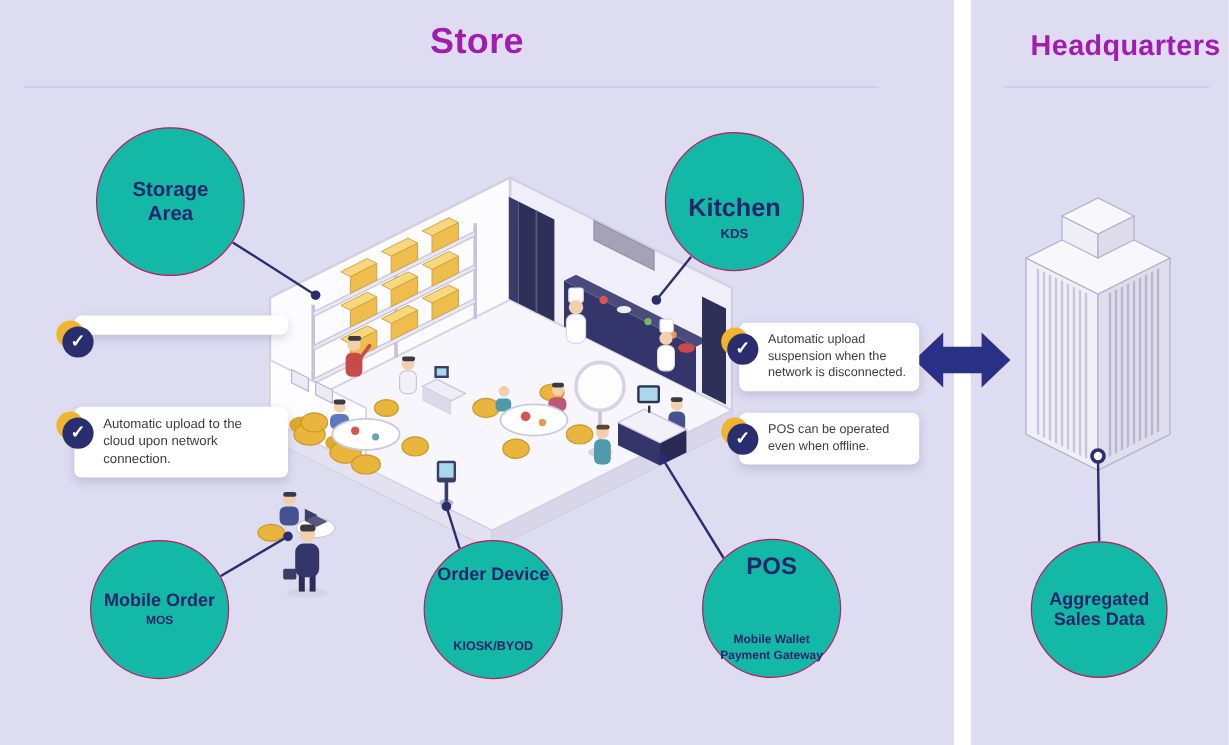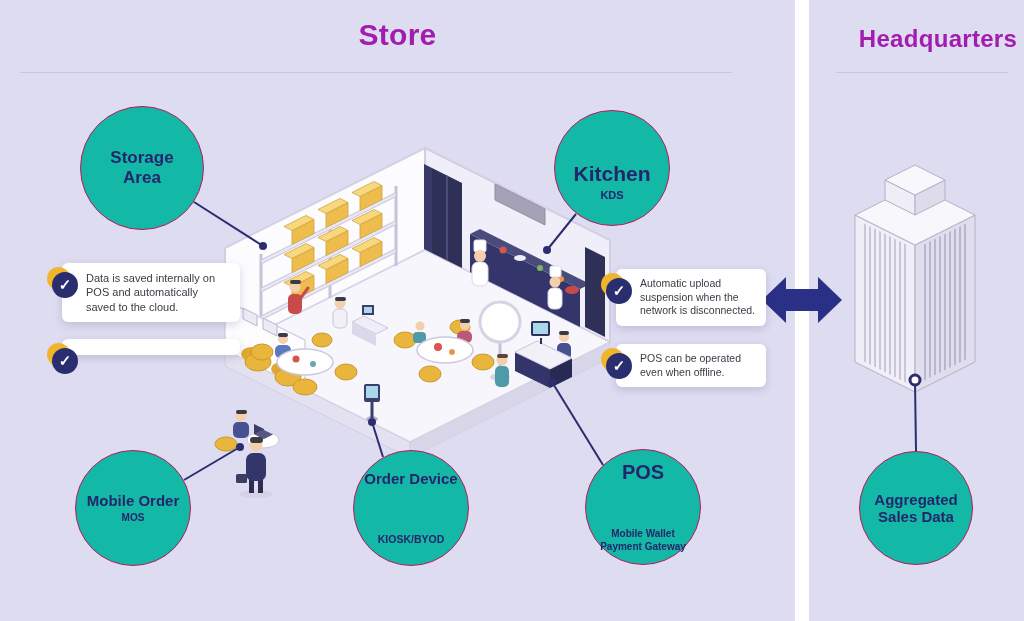--- a/index.html
+++ b/index.html
@@ -321,27 +321,27 @@
 </div>
 <div class="node" id="node-agg">
   <div class="node-title">Aggregated Sales Data</div>
 </div>
 
 <div class="callout" id="callout-1">
   <span class="check">
     <span class="gold"></span>
     <span class="disc">✓</span>
   </span>
-  <p>Data is saved internally on POS and automatically saved to the cloud.</p>
 </div>
 <div class="callout" id="callout-2">
   <span class="check">
     <span class="gold"></span>
     <span class="disc">✓</span>
   </span>
+  <p>Automatic upload to the cloud upon network connection.</p>
 </div>
 <div class="callout" id="callout-3">
   <span class="check">
     <span class="gold"></span>
     <span class="disc">✓</span>
   </span>
   <p>Automatic upload suspension when the network is disconnected.</p>
 </div>
 <div class="callout" id="callout-4">
   <span class="check">

